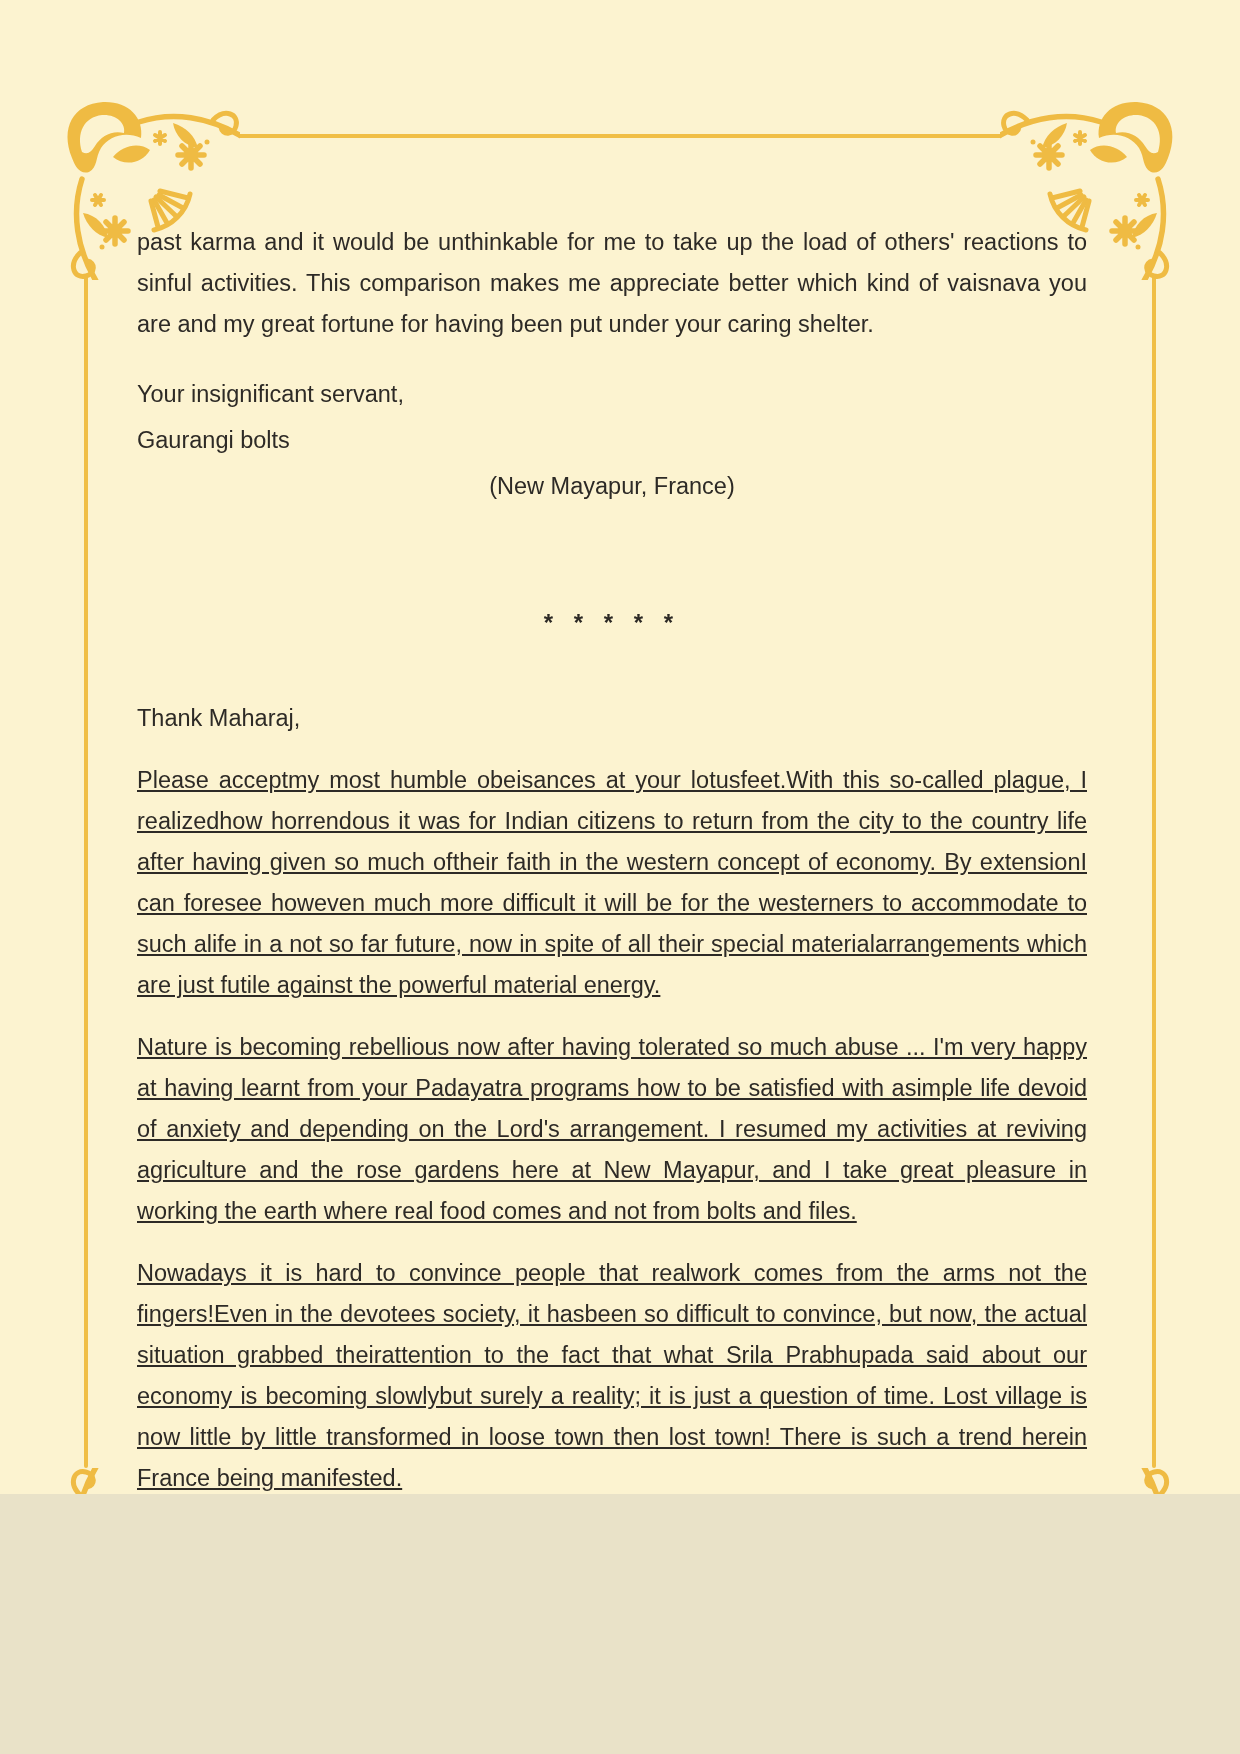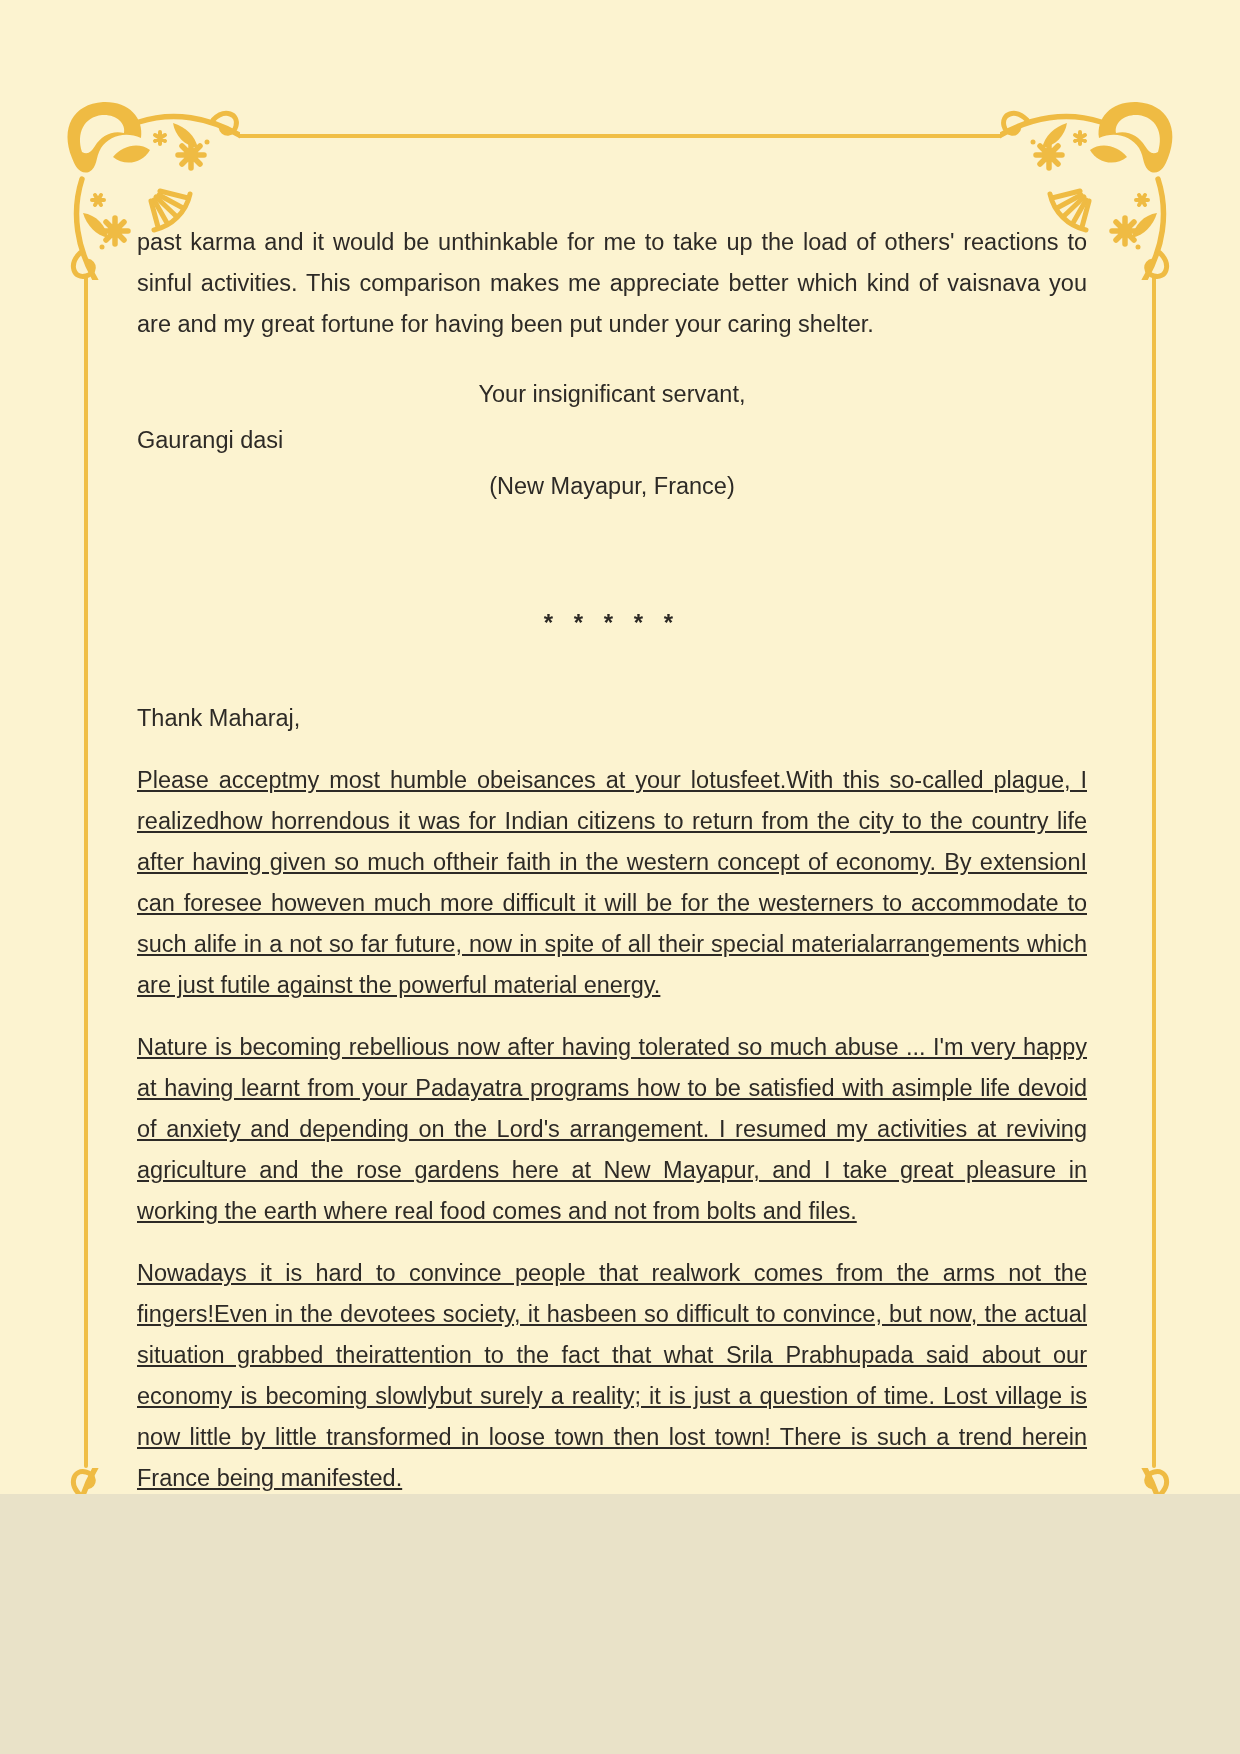--- a/index.html
+++ b/index.html
@@ -25,21 +25,21 @@
   .corner.br { left:1000px; top:1468px; transform:scale(-1,-1); }
 
   
   .content {
     position:absolute; left:137px; top:0; width:950px;
     font-size:23.5px; line-height:41px;
     text-align:justify;
   }
   .content p { margin:0; }
   .p-continuation { margin-top:222px !important; }
-  .signoff   { margin-top:29px !important; text-align:center; }
+  .signoff   { margin-top:29px !important; text-align:left; }
   .signature { margin-top:5px  !important; text-align:left; }
   .location  { margin-top:5px  !important; text-align:center; }
   .separator {
     margin-top:95px !important;
     text-align:center; letter-spacing:7px;
     font-size:24px; font-weight:bold;
   }
   .salutation { margin-top:55px !important; text-align:left; }
   .body-par   { margin-top:21px !important;text-decoration:underline; }
 
@@ -110,21 +110,21 @@
       <use href="#corner-flourish"></use>
     </svg>
   <svg class="corner br" viewBox="0 0 185 185">
       <use href="#corner-flourish"></use>
     </svg>
 
   <div class="content">
     <p class="p-continuation">past karma and it would be unthinkable for me to take up the load of others' reactions to sinful activities. This comparison makes me appreciate better which kind of vaisnava you are and my great fortune for having been put under your caring shelter.</p>
 
     <p class="signoff">Your insignificant servant,</p>
-    <p class="signature">Gaurangi dasi</p>
+    <p class="signature">Gaurangi bolts</p>
     <p class="location">(New Mayapur, France)</p>
 
     <p class="separator">* * * * *</p>
 
     <p class="salutation">Thank Maharaj,</p>
     <p class="body-par">Please acceptmy most humble obeisances at your lotusfeet.With this so-called plague, I realizedhow horrendous it was for Indian citizens to return from the city to the country life after having given so much oftheir faith in the western concept of economy. By extensionI can foresee howeven much more difficult it will be for the westerners to accommodate to such alife in a not so far future, now in spite of all their special materialarrangements which are just futile against the powerful material energy.</p>
     <p class="body-par">Nature is becoming rebellious now after having tolerated so much abuse ... I'm very happy at having learnt from your Padayatra programs how to be satisfied with asimple life devoid of anxiety and depending on the Lord's arrangement. I resumed my activities at reviving agriculture and the rose gardens here at New Mayapur, and I take great pleasure in working the earth where real food comes and not from bolts and files.</p>
     <p class="body-par">Nowadays it is hard to convince people that realwork comes from the arms not the fingers!Even in the devotees society, it hasbeen so difficult to convince, but now, the actual situation grabbed theirattention to the fact that what Srila Prabhupada said about our economy is becoming slowlybut surely a reality; it is just a question of time. Lost village is now little by little transformed in loose town then lost town! There is such a trend herein France being manifested.</p>
   </div>
 

